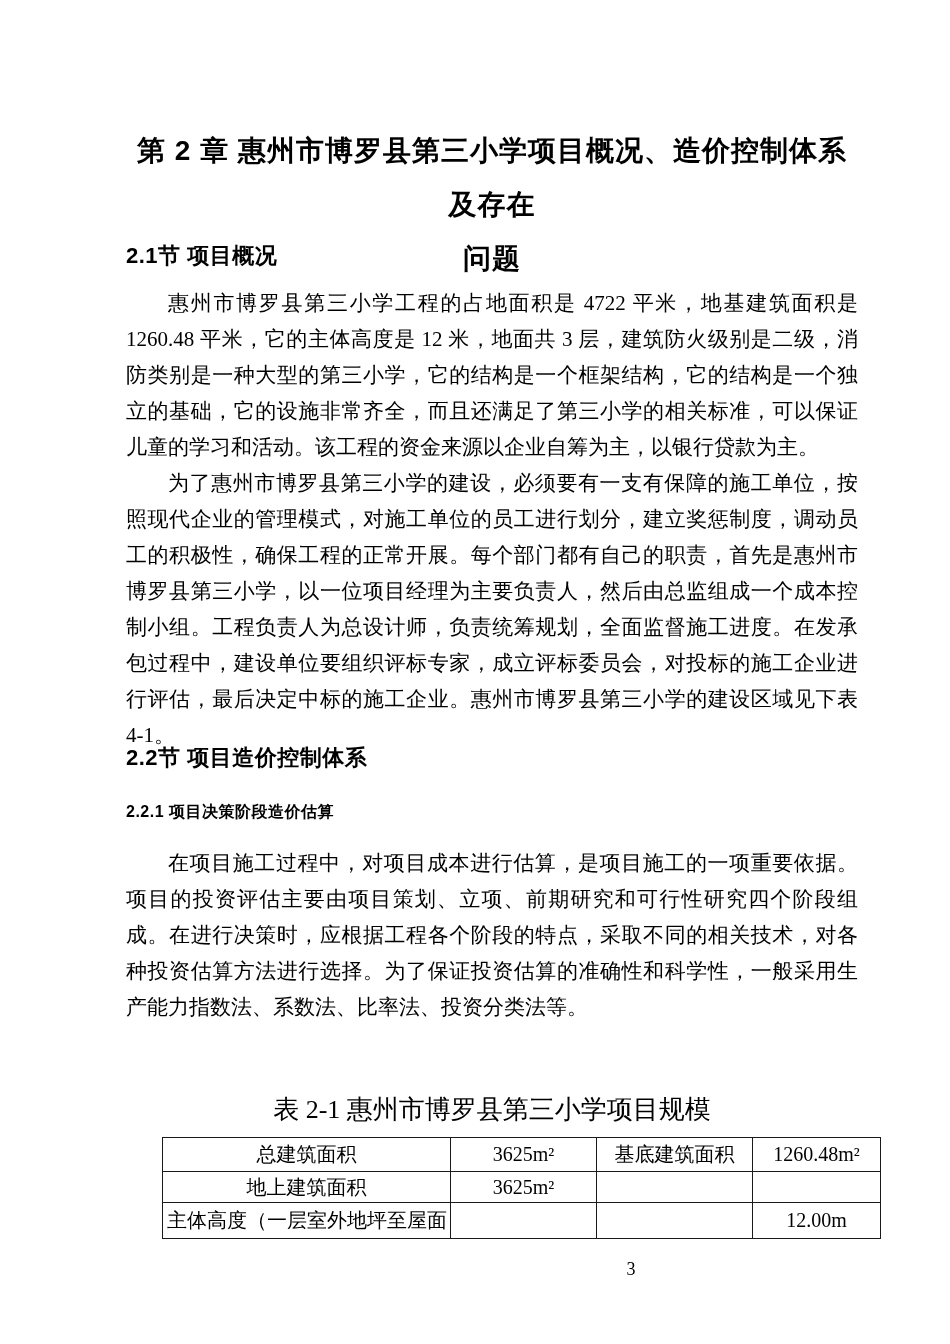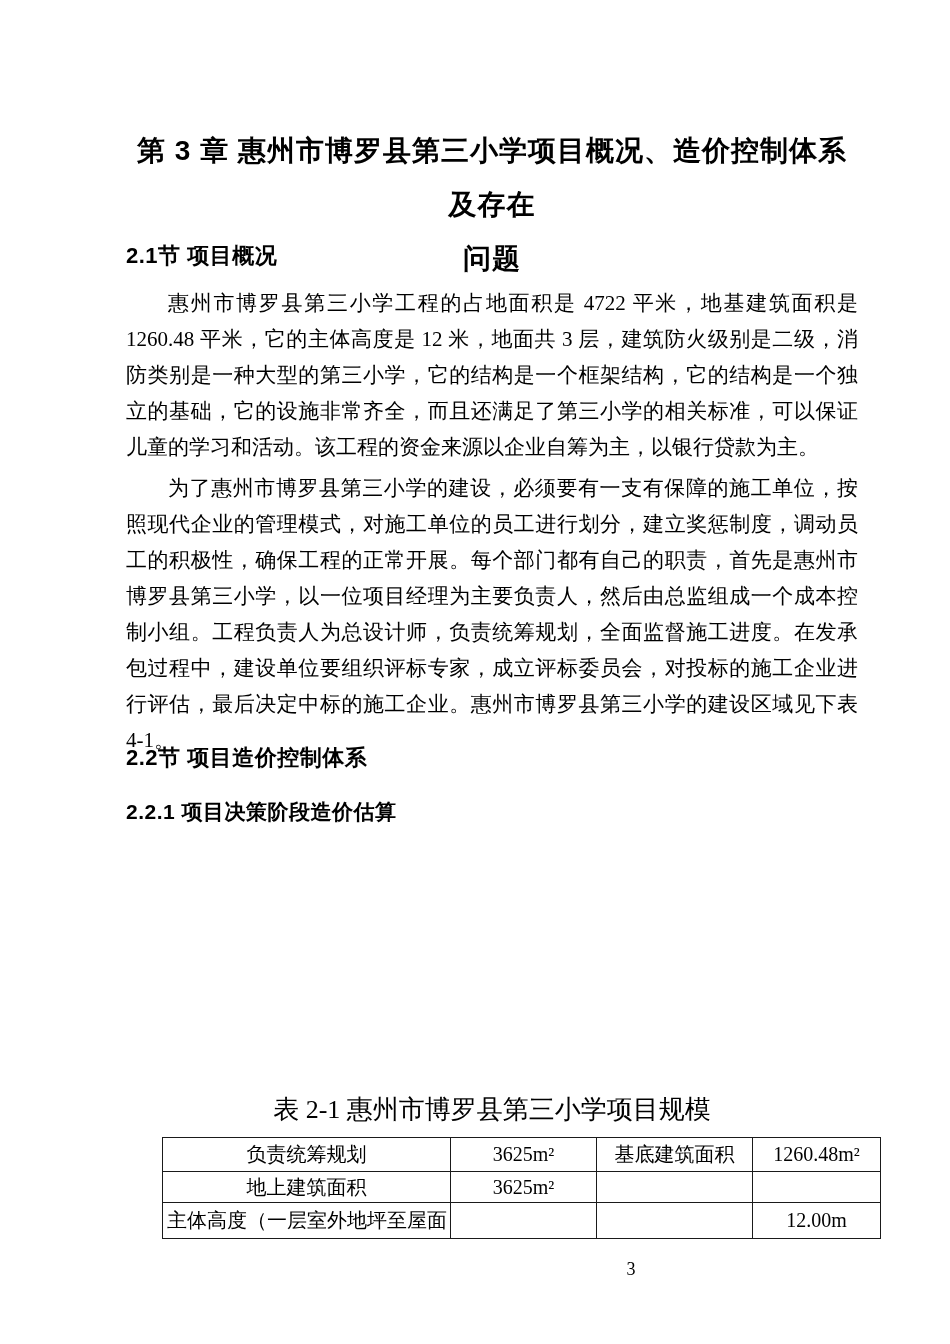--- a/index.html
+++ b/index.html
@@ -28,35 +28,35 @@
     font-size:22px;
     line-height:32px;
     letter-spacing:0.5px;
   }
   .heading-2.pos-a { top:240px; }
   .heading-2.pos-b { top:742px; }
   .heading-3 {
     position:absolute; left:126px; top:797px;
     font-family:"Liberation Sans", sans-serif;
     font-weight:bold;
-    font-size:21px;
+    font-size:16px;
     line-height:30px;
     letter-spacing:0.5px;
   }
   .body-block {
     position:absolute; left:126px; width:732px;
     font-size:21px;
     line-height:36px;
     text-align:justify;
     text-justify:inter-ideograph;
   }
   .body-block.pos-1 { top:285px; }
   .body-block.pos-2 { top:845px; }
   .body-block p { margin:0; text-indent:42px; }
-  .body-block p + p { margin-top:5px; }
+  .body-block p + p { }
   .table-caption {
     position:absolute; left:126px; top:1096px; width:732px;
     text-align:center;
     font-size:26px;
     line-height:28px;
   }
   table.spec-table {
     position:absolute; left:162px; top:1137px;
     width:718px;
     border-collapse:collapse;
@@ -81,48 +81,51 @@
     font-size:18px;
     line-height:22px;
   }
 </style>
 </head>
 <body>
 
 <div class="page">
 
   <div class="chapter-title">
-    <div>第 3 章 惠州市博罗县第三小学项目概况、造价控制体系及存在</div>
+    <div>第 2 章 惠州市博罗县第三小学项目概况、造价控制体系及存在</div>
     <div>问题</div>
   </div>
 
   <div class="heading-2 pos-a">2.1节 项目概况</div>
 
   <div class="body-block pos-1">
     <p>惠州市博罗县第三小学工程的占地面积是 4722 平米，地基建筑面积是 1260.48 平米，它的主体高度是 12 米，地面共 3 层，建筑防火级别是二级，消防类别是一种大型的第三小学，它的结构是一个框架结构，它的结构是一个独立的基础，它的设施非常齐全，而且还满足了第三小学的相关标准，可以保证儿童的学习和活动。该工程的资金来源以企业自筹为主，以银行贷款为主。</p>
     <p>为了惠州市博罗县第三小学的建设，必须要有一支有保障的施工单位，按照现代企业的管理模式，对施工单位的员工进行划分，建立奖惩制度，调动员工的积极性，确保工程的正常开展。每个部门都有自己的职责，首先是惠州市博罗县第三小学，以一位项目经理为主要负责人，然后由总监组成一个成本控制小组。工程负责人为总设计师，负责统筹规划，全面监督施工进度。在发承包过程中，建设单位要组织评标专家，成立评标委员会，对投标的施工企业进行评估，最后决定中标的施工企业。惠州市博罗县第三小学的建设区域见下表 4-1。</p>
   </div>
 
   <div class="heading-2 pos-b">2.2节 项目造价控制体系</div>
 
   <div class="heading-3">2.2.1 项目决策阶段造价估算</div>
 
+  <div class="body-block pos-2">
+    <p>在项目施工过程中，对项目成本进行估算，是项目施工的一项重要依据。项目的投资评估主要由项目策划、立项、前期研究和可行性研究四个阶段组成。在进行决策时，应根据工程各个阶段的特点，采取不同的相关技术，对各种投资估算方法进行选择。为了保证投资估算的准确性和科学性，一般采用生产能力指数法、系数法、比率法、投资分类法等。</p>
+  </div>
 
   <div class="table-caption">表 2-1 惠州市博罗县第三小学项目规模</div>
 
   <table class="spec-table">
     <colgroup>
       <col style="width:288px">
       <col style="width:146px">
       <col style="width:156px">
       <col style="width:128px">
     </colgroup>
     <tbody>
       <tr class="r1">
-        <td>负责统筹规划</td>
+        <td>总建筑面积</td>
         <td>3625m²</td>
         <td>基底建筑面积</td>
         <td>1260.48m²</td>
       </tr>
       <tr class="r2">
         <td>地上建筑面积</td>
         <td>3625m²</td>
         <td></td>
         <td></td>
       </tr>

